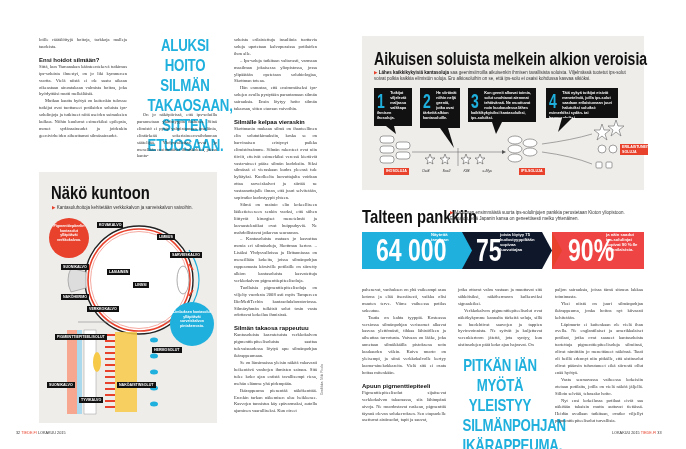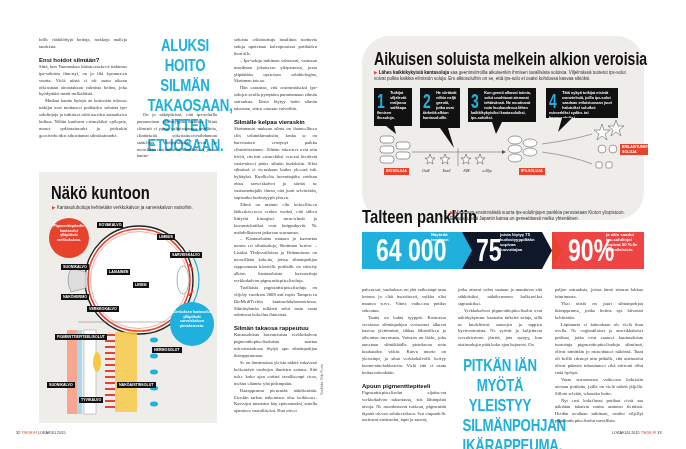--- a/index.html
+++ b/index.html
@@ -126,21 +126,21 @@
   <span class="tag" style="left:78px;top:210px;">NÄKÖAISTINSOLUT</span>
   <span class="tag" style="left:40px;top:225px;">TYVIKALVO</span>
 </div>
 
 <div class="footer" style="left:16px;">
   <span>32</span>
   <span class="brand">TIEDE.FI</span>
   <span>LOKAKUU 2015</span>
 </div>
 
-<div class="panel" style="left:362px;top:36px;width:282px;height:184px;border-radius:28px;">
+<div class="panel" style="left:362px;top:36px;width:282px;height:154px;">
   <div class="title" style="position:absolute;left:12px;top:13px;font-size:18px;">Aikuisen soluista melkein alkion veroisia</div>
   <div class="lead" style="position:absolute;left:12px;top:34px;width:262px;">
     <span class="tri">▶</span>
     <b>Lähes kaikkikykyisiä kantasoluja</b><span> saa geeninsiirroilla aikuisenkin ihmisen tavallisista soluista. Viljelmässä tuotetut ips-solut voivat polkia kaikkia elimistön soluja. Ero alkiosoluihin on se, että ips-solu ei osaisi kohdussa kasvaa sikiöksi.</span>
   </div>
 
   <div class="bubble" style="left:12px;top:52px;width:38px;height:38px;">
     <span class="num">1</span>
     <span>Tutkijat viljelevät maljassa vaikkapa ihmisen ihosoluja.</span>
   </div>

